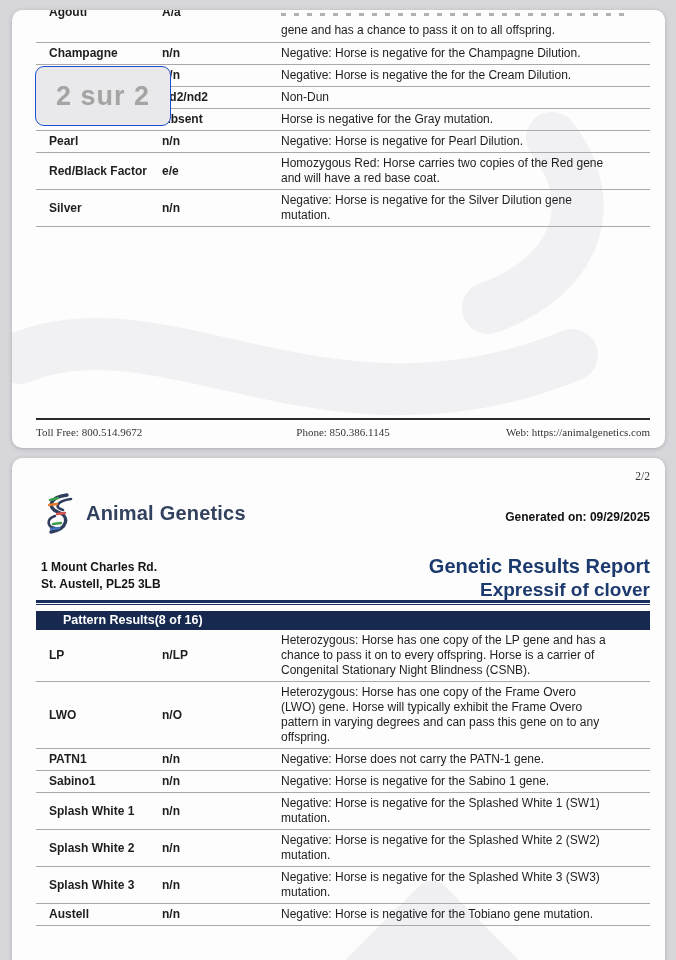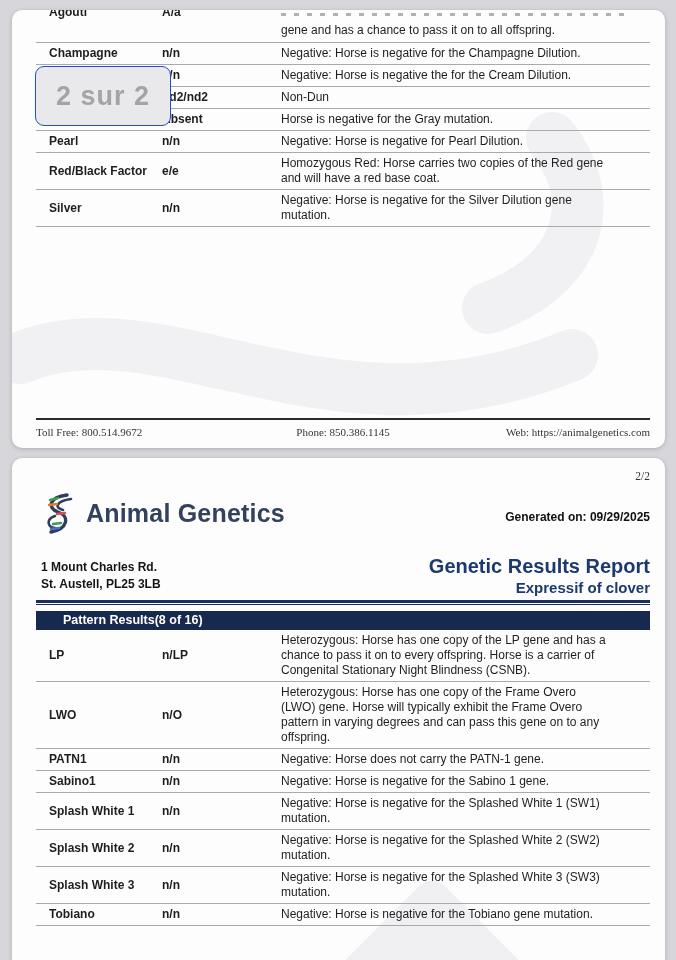--- a/index.html
+++ b/index.html
@@ -39,27 +39,27 @@
   .footer{position:absolute;left:24px;top:416px;width:614px;height:16px;
           font-family:"Liberation Serif",serif;font-size:11px;color:#333;}
   .footer .fl{position:absolute;left:0;}
   .footer .fc{position:absolute;left:50%;transform:translateX(-50%);}
   .footer .fr{position:absolute;right:0;}
 
   
   .pnum{position:absolute;right:15px;top:12px;font-family:"Liberation Serif",serif;
         font-size:11.5px;color:#333;}
   .logo{position:absolute;left:28px;top:34px;display:flex;align-items:center;gap:10px;}
-  .brand{font-size:25px;font-weight:bold;color:#32415e;letter-spacing:.2px;}
+  .brand{font-size:20px;font-weight:bold;color:#32415e;letter-spacing:.2px;}
   .generated{position:absolute;right:15px;top:52px;font-size:12px;font-weight:bold;color:#111;}
   .addr{position:absolute;left:29px;top:101px;font-size:12px;font-weight:bold;
         line-height:17px;color:#141414;}
   .rhead{position:absolute;right:15px;top:97px;text-align:right;color:#1c3a6e;}
   .rtitle{font-size:20px;font-weight:bold;line-height:22px;}
-  .rsub{font-size:15px;font-weight:bold;margin-top:2px;}
+  .rsub{font-size:19px;font-weight:bold;margin-top:2px;}
   .rule2a{position:absolute;left:24px;top:142px;width:614px;height:2.5px;background:#1b2f5e;}
   .rule2b{position:absolute;left:24px;top:146px;width:614px;height:1px;background:#1b2f5e;}
   .bar{position:absolute;left:24px;top:153px;width:614px;height:19px;background:#18294f;
        color:#fff;font-size:12.5px;font-weight:bold;line-height:19px;
        padding-left:27px;box-sizing:border-box;}
   .wm2{position:absolute;left:300px;top:465px;width:240px;height:240px;background:#f0f0f3;
        transform:rotate(45deg);border-radius:18px;}
 </style>
 </head>
 <body>
@@ -215,20 +215,20 @@
           <div class="cell desc">Negative: Horse is negative for the Splashed White 2 (SW2)
 mutation.</div>
         </div>
           <div class="row">
           <div class="cell trait">Splash White 3</div>
           <div class="cell geno">n/n</div>
           <div class="cell desc">Negative: Horse is negative for the Splashed White 3 (SW3)
 mutation.</div>
         </div>
           <div class="row">
-          <div class="cell trait">Tobiano</div>
+          <div class="cell trait">Austell</div>
           <div class="cell geno">n/n</div>
           <div class="cell desc">Negative: Horse is negative for the Tobiano gene mutation.</div>
         </div>
         </div>
     </div>
   </div>
 </div>
 
 </body></html>

